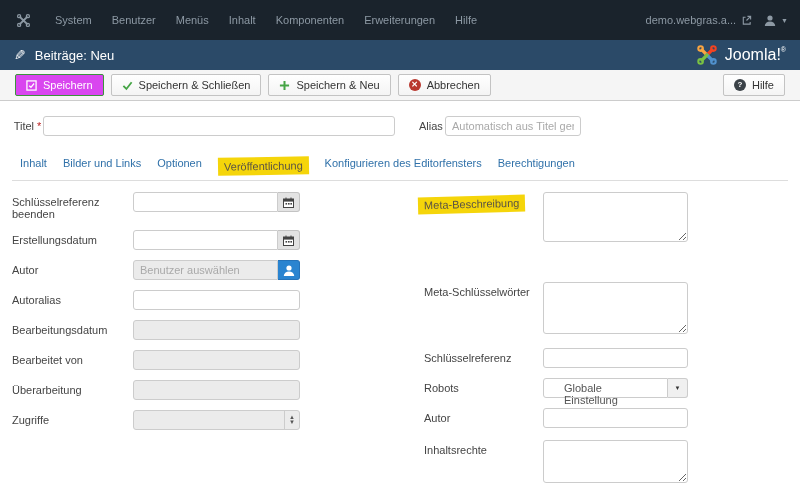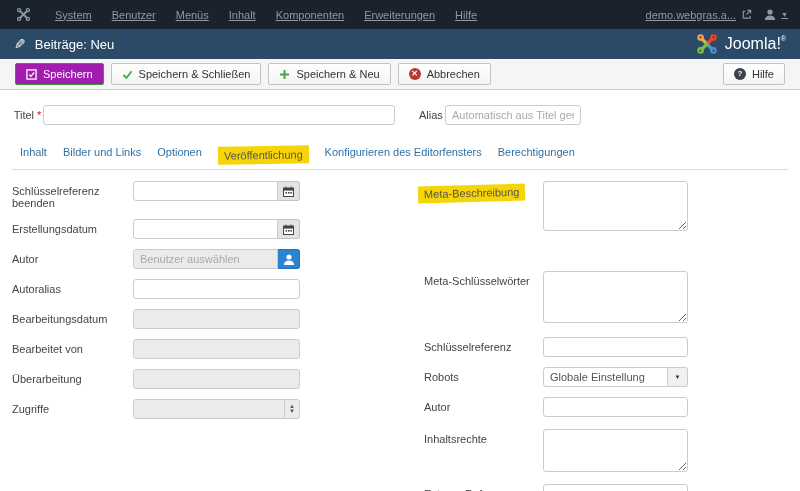--- a/index.html
+++ b/index.html
@@ -1,21 +1,21 @@
 <!DOCTYPE html>
 <html><head>
 <meta charset="utf-8">
 <style>
   * { margin:0; padding:0; box-sizing:border-box; }
   html,body { width:800px; height:491px; overflow:hidden; background:#fff;
               font-family:"Liberation Sans", sans-serif; }
 
   
-  .topbar { height:29px; background:#1a232c; display:flex; align-items:center;
-            padding:0 12px; font-size:11px; color:#8d99a4;text-decoration:underline; }
+  .topbar { height:40px; background:#1a232c; display:flex; align-items:center;
+            padding:0 12px; font-size:11px; color:#8d99a4; }
   .topbar .jmark { margin:0 14px 0 4px; display:flex; }
   .topbar .menu-item { padding:0 10px; cursor:pointer; }
   .topbar-right { margin-left:auto; display:flex; align-items:center; gap:12px; }
   .site-link { display:flex; align-items:center; gap:5px; cursor:pointer; }
   .caret { font-size:7px; color:#8d99a4; }
 
   
   .pgheader { height:30px; background:#2b4a68; display:flex; align-items:center;
               padding:0 14px; color:#fff; }
   .pencil { font-size:14px; margin-right:9px; transform:scaleX(-1); }
@@ -23,21 +23,21 @@
   .brand { margin-left:auto; display:flex; align-items:center; gap:7px;
            font-size:16px; color:#fff; cursor:pointer; }
   .brand sup { font-size:7px; vertical-align:top; }
 
   
   .toolbar { height:31px; background:#f5f5f5; border-bottom:1px solid #ccc;
              display:flex; align-items:center; padding:0 15px; gap:7px; }
   .btn { height:22px; display:inline-flex; align-items:center; gap:6px;
          padding:0 10px; font-size:11px; color:#333; background:linear-gradient(#ffffff,#f4f4f4);
          border:1px solid #c3c3c3; border-radius:2px; cursor:pointer; white-space:nowrap; }
-  .btn-green { background:#a21caf; border-color:#3c933c; color:#fff; }
+  .btn-green { background:#d946ef; border-color:#3c933c; color:#fff; }
   .btn-help { margin-left:auto; }
   .ci { width:12px; height:12px; border-radius:50%; color:#fff; font-size:8px;
         font-weight:bold; line-height:12px; text-align:center; display:inline-block; }
   .ci-red { background:#b9382f; }
   .ci-dark { background:#3b4248; }
 
   
   .content { padding:0 12px; font-size:11px; color:#444; }
   .title-row { margin-top:15px; display:flex; align-items:center; }
   .title-row .tlabel { width:31px;text-align:center; }
@@ -86,21 +86,21 @@
 
   .col-right input[type=text] { width:145px; }
   textarea { width:145px; border:1px solid #ccc; border-radius:3px; padding:3px 5px;
              font-size:11px; color:#555; font-family:"Liberation Sans",sans-serif;
              resize:both; }
   .ta-50 { height:50px; } .ta-52 { height:52px; } .ta-43 { height:43px; }
   .row-mb13 { margin-bottom:13px; } .row-mb14 { margin-bottom:14px;margin-top:40px; } .row-mb12 { margin-bottom:12px; }
 
   .select-grp { display:flex; cursor:pointer; }
   .select-box { width:125px; height:20px; border:1px solid #ccc; border-radius:3px 0 0 3px;
-                padding:3px 6px; color:#555; background:#fff; }
+                padding:3px 20px; color:#555; background:#fff; }
   .select-caret { width:20px; height:20px; border:1px solid #ccc; border-left:none;
                   border-radius:0 3px 3px 0; background:#f0f0f0; display:flex;
                   align-items:center; justify-content:center; font-size:6px; color:#333; }
 
   svg { display:block; }
 </style>
 </head>
 <body>
 
 <div class="topbar">

